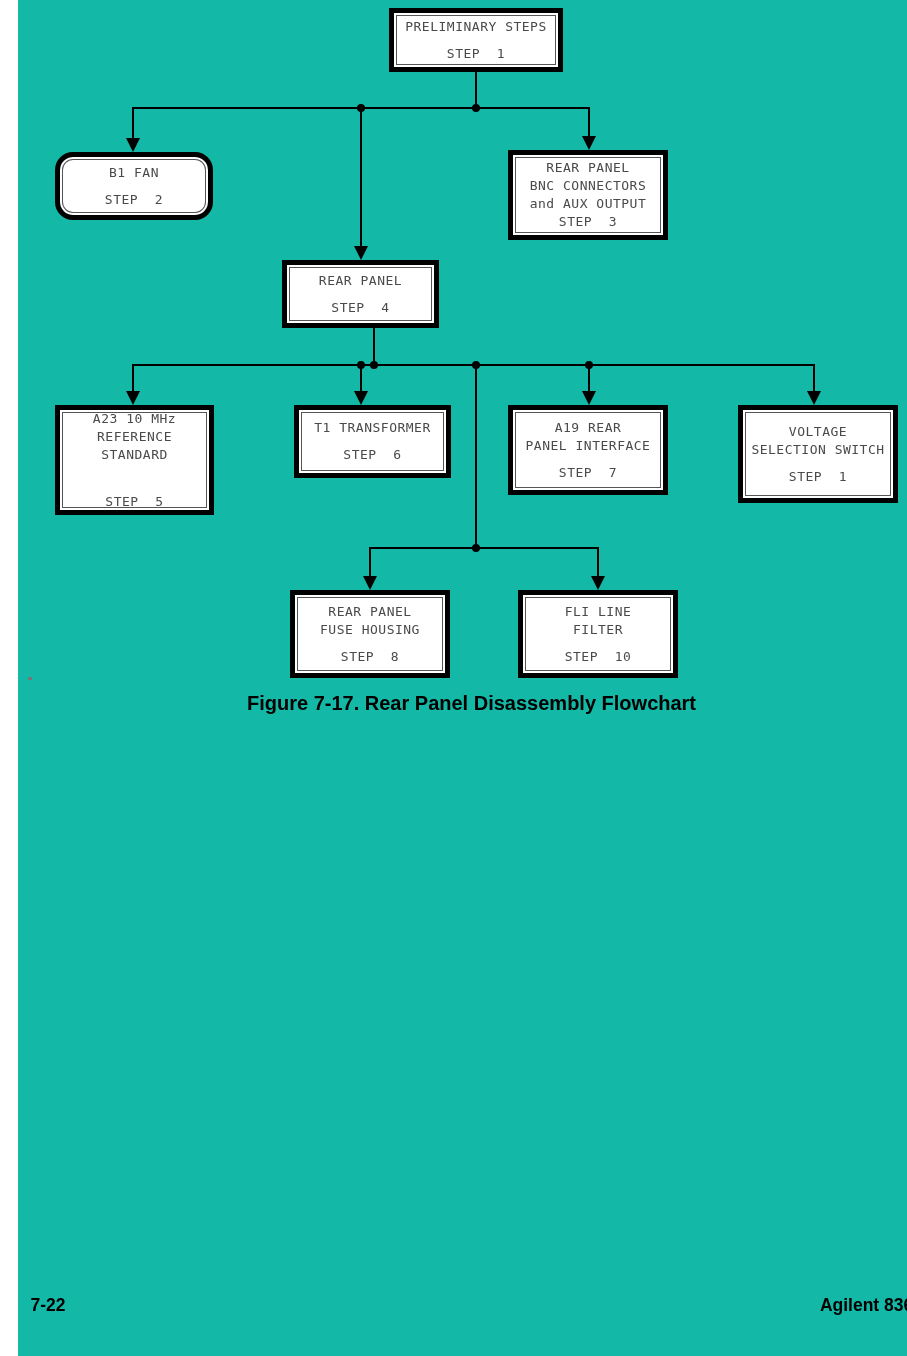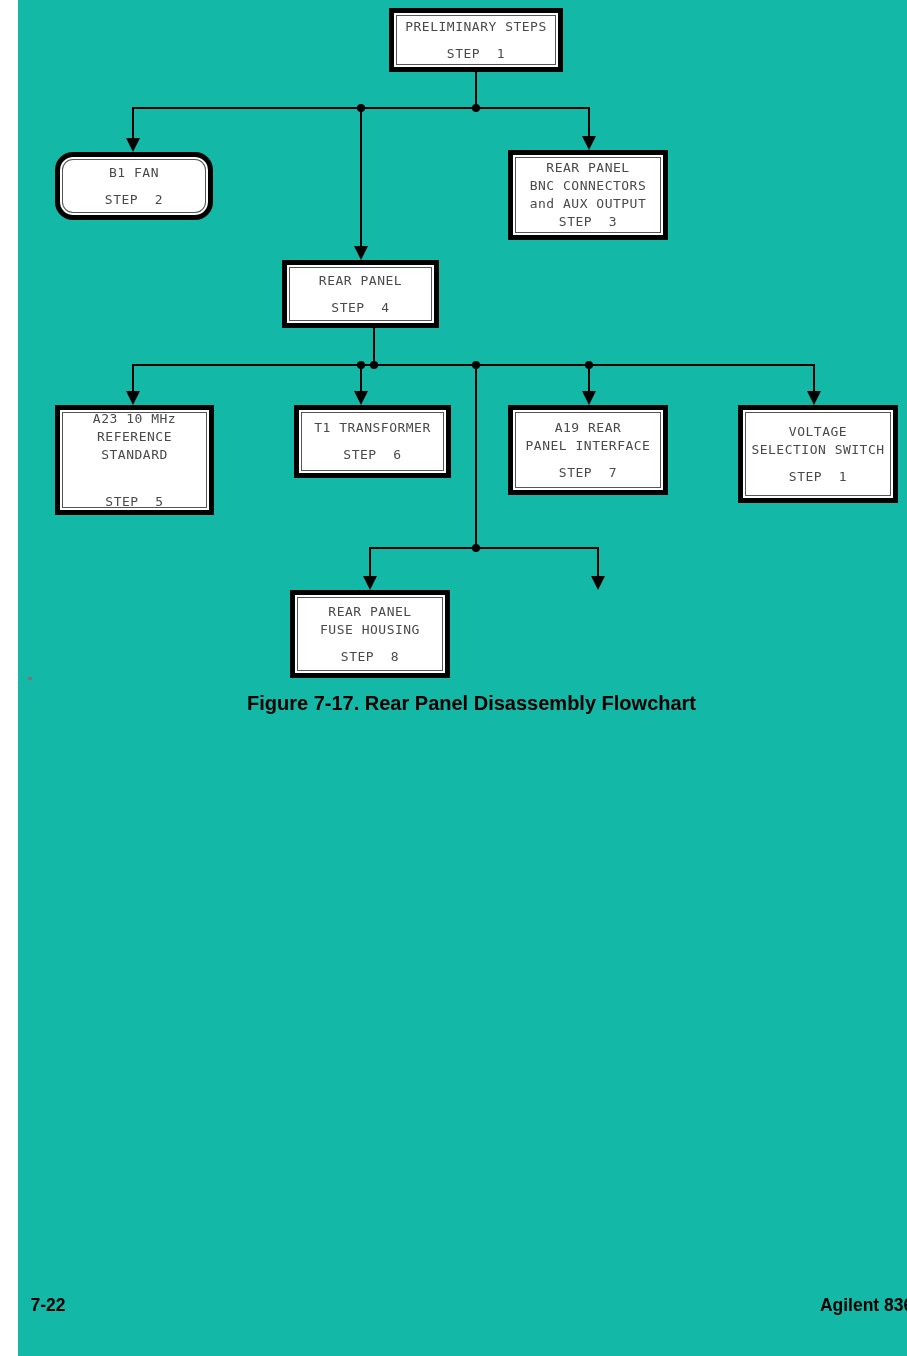--- a/index.html
+++ b/index.html
@@ -212,20 +212,25 @@
 SELECTION  SWITCH</div>
     <div class="step">STEP  1</div>
   </div>
 
   <div class="fbox b9">
     <div class="title">REAR  PANEL
 FUSE  HOUSING</div>
     <div class="step">STEP  8</div>
   </div>
 
+  <div class="fbox b10">
+    <div class="title">FLI  LINE
+FILTER</div>
+    <div class="step">STEP  10</div>
+  </div>
 
   <div class="margin-dot md-left"></div>
   <div class="margin-dot md-right"></div>
 
   <div class="caption">Figure 7-17. Rear Panel Disassembly Flowchart</div>
 
   <div class="footer">
     <div class="footer-left">
       <span class="footer-page">7-22</span>
     </div>

